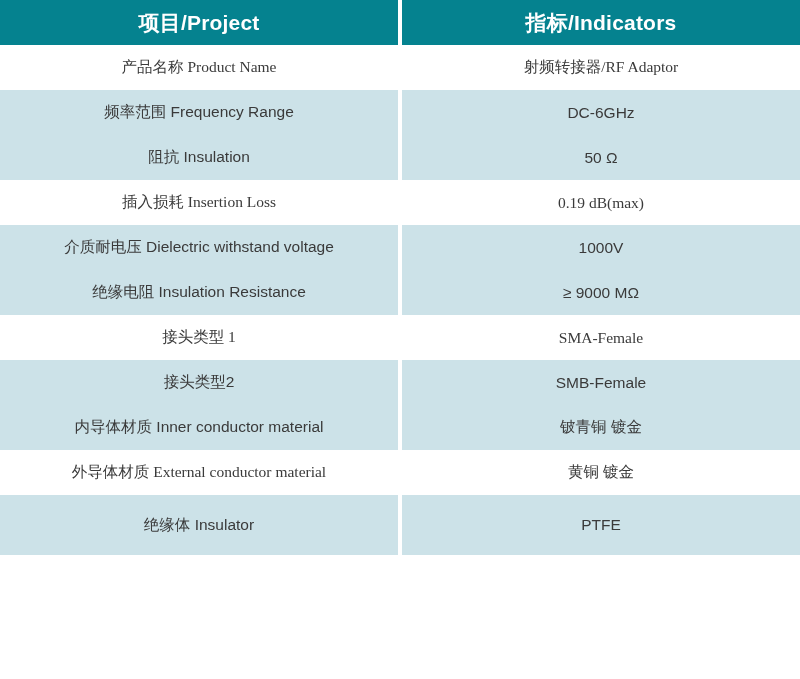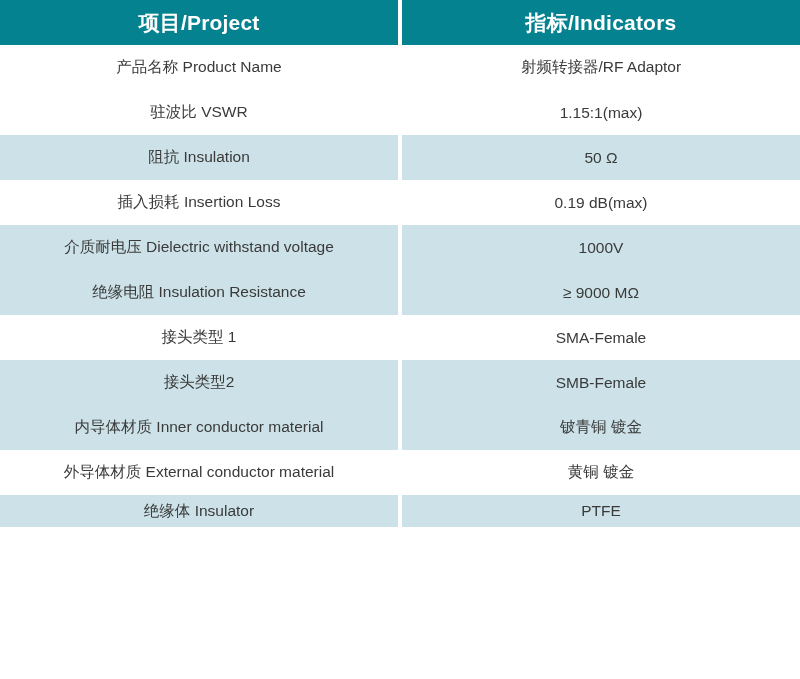--- a/index.html
+++ b/index.html
@@ -53,24 +53,24 @@
     vertical-align: middle;
     white-space: nowrap;
     overflow: hidden;
     text-overflow: ellipsis;
   }
   tbody td.gap-cell {
     background: #ffffff !important;
     padding: 0;
   }
 
-  tbody tr.row-odd td  { background: #ffffff; }
+  tbody tr.row-odd td  { background: #ffffff; font-family: Liberation Serif, serif; }
   tbody tr.row-even td { background: #cce2e8; }
 
-  tbody tr:last-child td { height: 32px; }
+  tbody tr:last-child td { height: 60px; }
 </style>
 </head>
 <body>
 
 <table class="spec-table">
   <colgroup>
     <col class="col-project">
     <col class="col-gap">
     <col class="col-value">
   </colgroup>
@@ -80,24 +80,24 @@
       <th class="gap-cell"></th>
       <th>指标/Indicators</th>
     </tr>
   </thead>
   <tbody>
       <tr class="row-odd">
         <td>产品名称 Product Name</td>
         <td class="gap-cell"></td>
         <td>射频转接器/RF Adaptor</td>
       </tr>
-      <tr class="row-odd">
-        <td>驻波比 VSWR</td>
+      <tr class="row-even">
+        <td>频率范围 Frequency Range</td>
         <td class="gap-cell"></td>
-        <td>1.15:1(max)</td>
+        <td>DC-6GHz</td>
       </tr>
       <tr class="row-even">
         <td>阻抗 Insulation</td>
         <td class="gap-cell"></td>
         <td>50 Ω</td>
       </tr>
       <tr class="row-odd">
         <td>插入损耗 Insertion Loss</td>
         <td class="gap-cell"></td>
         <td>0.19 dB(max)</td>

